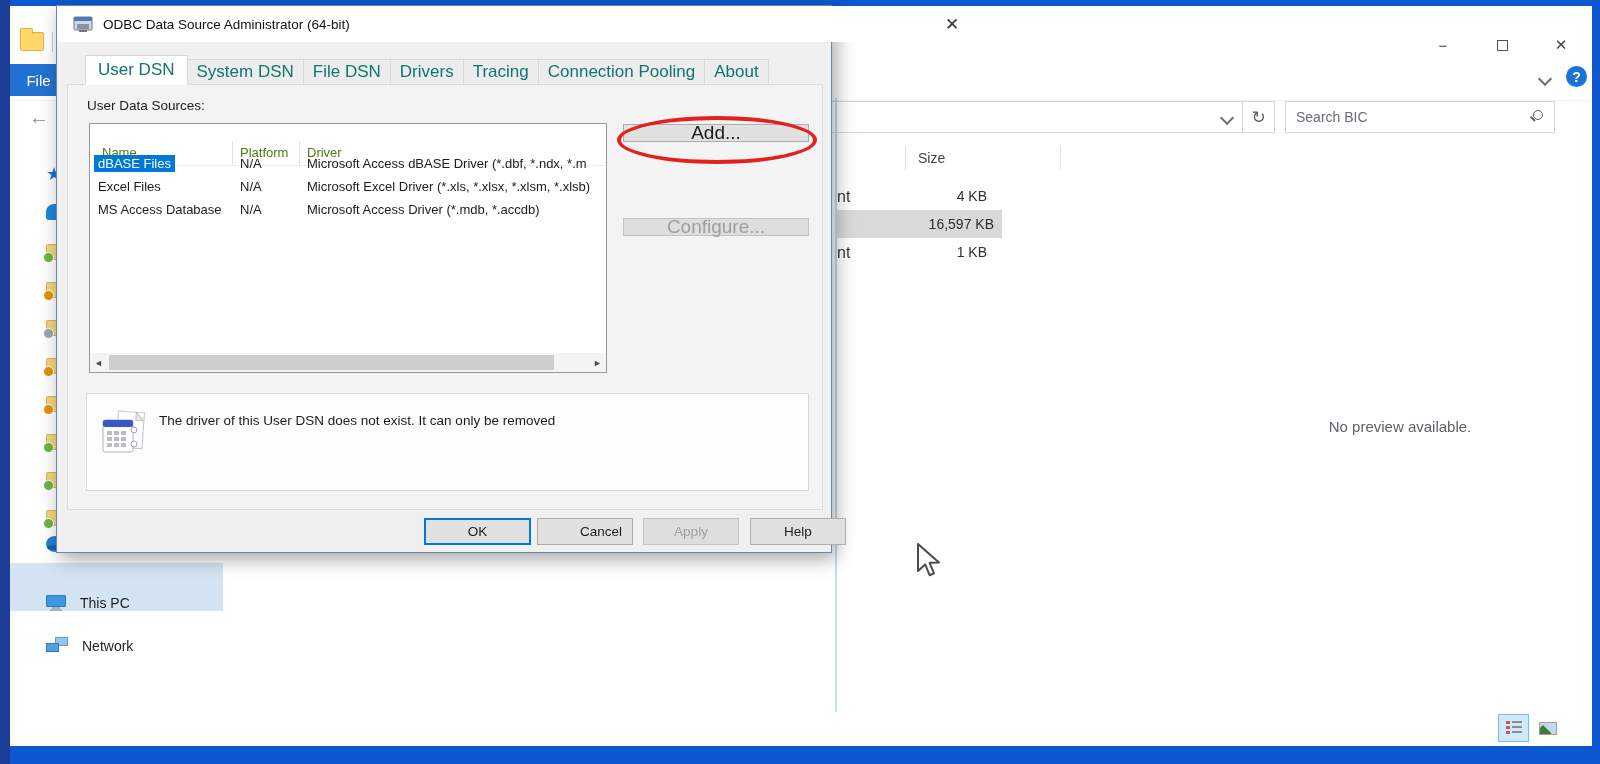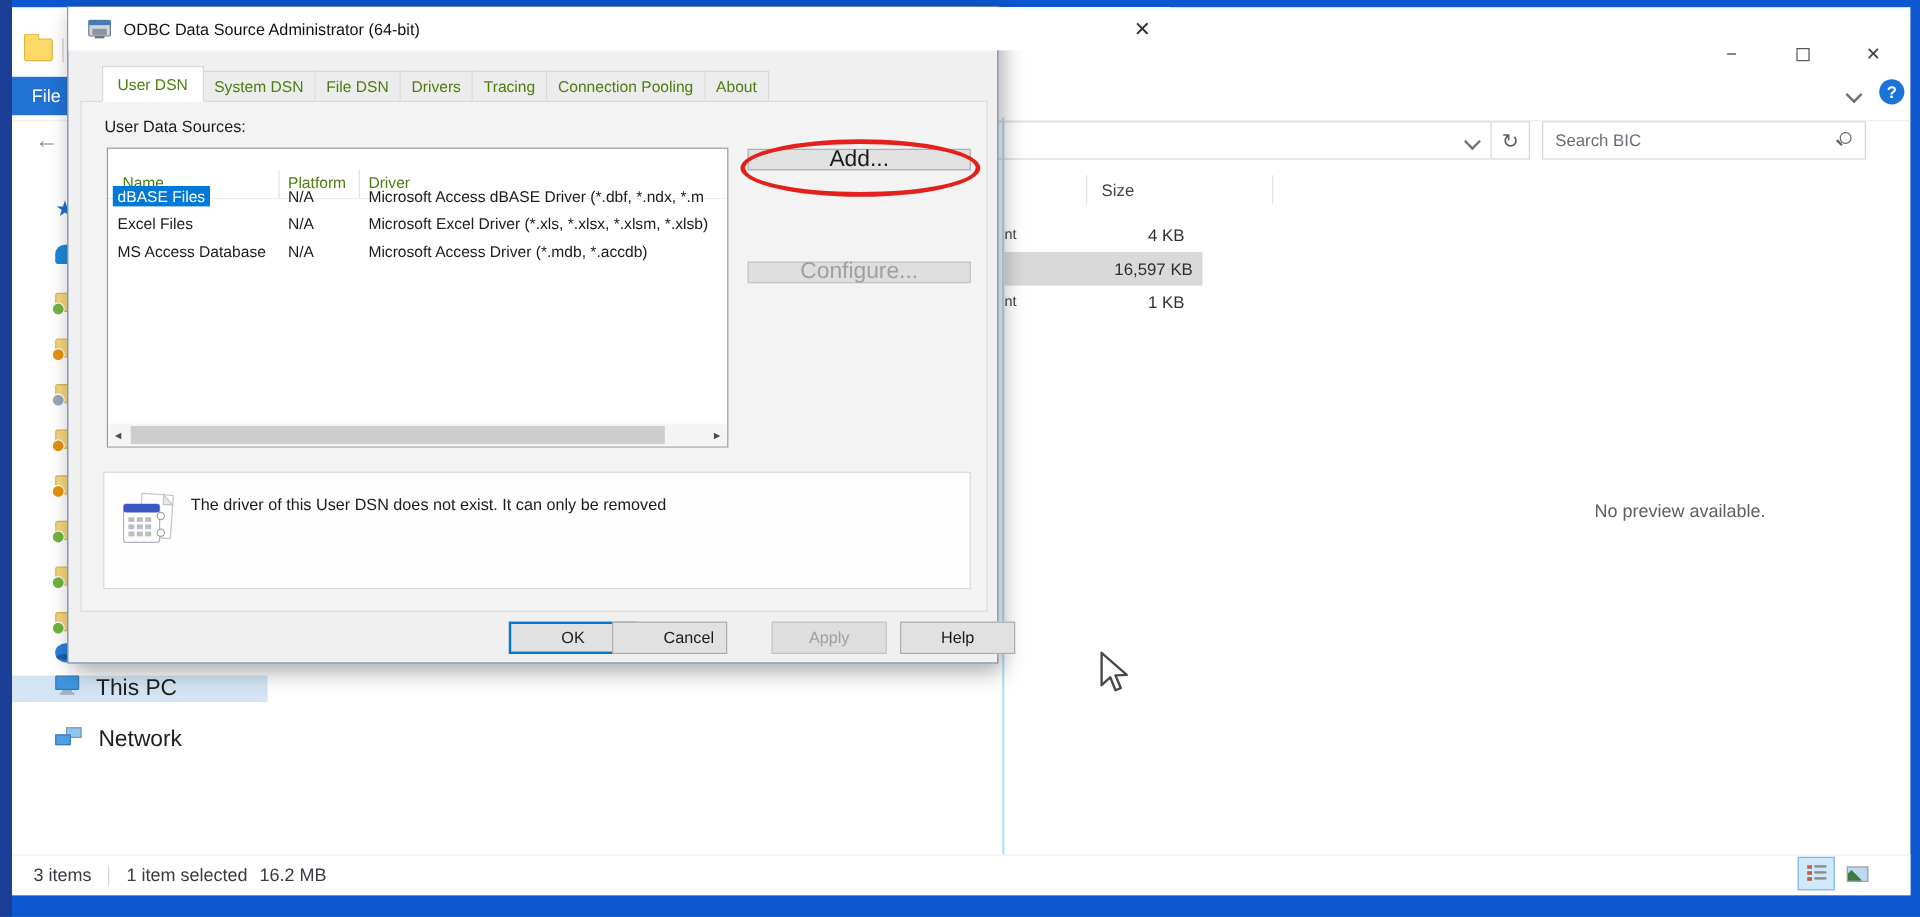--- a/index.html
+++ b/index.html
@@ -35,36 +35,36 @@
   .search-box input { border:none; outline:none; flex:1; font-family:"Liberation Sans",sans-serif; font-size:14px; color:#333; background:transparent; }
   .search-box input::placeholder { color:#6b6b75; }
   .lens { position:relative; width:14px; height:14px; }
   .lens::before { content:""; position:absolute; left:3px; top:0; width:8px; height:8px; border:1.5px solid #61616b; border-radius:50%; }
   .lens::after { content:""; position:absolute; left:0px; top:8px; width:6px; height:1.5px; background:#61616b; transform:rotate(45deg); }
 
   
   .pane-divider { left:825px; top:92px; width:2px; height:614px; background:#bfe0f5; }
   .col-header { color:#444; font-size:14px; }
   .col-sep { width:1px; height:24px; background:#dfe3e6; }
-  .file-row-frag { color:#3b3b3b; font-size:12px; }
+  .file-row-frag { color:#3b3b3b; font-size:16px; }
   .file-size { color:#2e2e2e; font-size:14px; text-align:right; width:150px; }
   .row-selected-bg { left:827px; top:204px; width:165px; height:28px; background:#d9d9d9; }
   .preview-msg { left:1240px; top:412px; width:300px; text-align:center; color:#5f5f68; font-size:15px; }
 
   
   .sidebar-ico { left:36px; width:18px; height:16px; }
   .mini-folder { background:#f3d57c; border:1px solid #d9b44f; border-radius:2px; }
   .badge { position:absolute; left:-4px; bottom:-4px; width:11px; height:11px; border-radius:50%; border:1px solid #fff; }
   .badge.green { background:#6fb441; } .badge.orange { background:#e2920e; } .badge.gray { background:#9aa7b5; }
   .star-ico { color:#1e6fd0; font-size:18px; line-height:16px; }
   .cloud-ico { background:#1e86d8; border-radius:8px 8px 3px 3px; }
   .globe-ico { background:#2a7fd4; border-radius:50%; }
   .globe-ico::after { content:""; position:absolute; left:1px; top:9px; width:16px; height:5px; background:#1b5fa8; border-radius:50%; }
 
-  .nav-row { left:0px; width:213px; height:22px; display:flex; align-items:flex-start; gap:14px; padding-left:36px; font-size:19px; color:#1f1f1f; }
+  .nav-row { left:0px; width:213px; height:48px; display:flex; align-items:flex-end; gap:14px; padding-left:36px; font-size:14px; color:#1f1f1f; }
   .nav-selected { background:#d4e4f4; }
   .monitor-ico { position:relative; width:20px; height:16px; }
   .monitor-ico .scr { position:absolute; left:0; top:0; width:20px; height:12px; background:#3d96e0; border:1.5px solid #3a79b0; border-radius:1px; }
   .monitor-ico .std { position:absolute; left:6px; top:12px; width:8px; height:3px; background:#9ab2c4; }
   .monitor-ico .bse { position:absolute; left:4px; top:14px; width:12px; height:2px; background:#9ab2c4; }
   .network-ico { position:relative; width:22px; height:17px; }
   .network-ico .pc1 { position:absolute; left:0; top:6px; width:13px; height:9px; background:#4da0e4; border:1px solid #3a79b0; }
   .network-ico .pc2 { position:absolute; left:9px; top:0; width:13px; height:9px; background:#8fc6ee; border:1px solid #6b9cc4; }
 
   
@@ -79,21 +79,21 @@
   .thumb-glyph::after { content:""; position:absolute; left:-2px; bottom:-3px; width:12px; height:9px; background:#3f7a3a; transform:rotate(45deg); }
 
   
   #dialog { left:56px; top:5px; width:776px; height:548px; background:#f0f0f0; border:1px solid #6b86ad; box-shadow:4px 6px 18px rgba(0,0,0,.35); }
   .dlg-titlebar { left:0; top:0; width:918px; height:36px; background:#fff; display:flex; align-items:center; padding-left:16px; gap:10px; }
   .dlg-title { font-size:13.5px; color:#111; }
   .dlg-close { position:absolute; right:8px; top:4px; width:30px; height:28px; display:flex; align-items:center; justify-content:center; color:#333; font-size:17px; }
   .odbc-ico { width:20px; height:17px; }
 
   .tabs { left:28px; top:49px; display:flex; align-items:flex-end; }
-  .tab { height:26px; padding:0 9px; font-size:13px; color:#4d7c0f; background:#ececec; border:1px solid #d9d9d9; border-left:none; display:flex; align-items:center; }
+  .tab { height:26px; padding:0 9px; font-size:17px; color:#0f766e; background:#ececec; border:1px solid #d9d9d9; border-left:none; display:flex; align-items:center; }
   .tab:first-child { border-left:1px solid #d9d9d9; }
   .tab.active { height:30px; background:#fff; border-bottom:1px solid #fff; position:relative; z-index:2; padding:0 12px; }
   .tab-page { left:10px; top:78px; width:756px; height:426px; background:#f3f3f3; border:1px solid #dcdcdc; }
 
   .uds-label { left:30px; top:92px; font-size:13.5px; color:#1b1b1b; }
 
   .listbox { left:32px; top:117px; width:518px; height:250px; background:#fff; border:1px solid #919ba5; overflow:hidden; }
   .lb-header { position:absolute; left:0; top:16px; width:100%; height:26px; border-bottom:1px solid #ededed; font-size:13px; color:#4d7c0f; }
   .lb-header .h { position:absolute; top:5px; }
   .lb-sep { position:absolute; top:1px; }
@@ -203,26 +203,20 @@
       <span>This PC</span>
     </div>
     <div class="abs nav-row" style="top:600px;">
       <span class="network-ico">
           <span class="pc2"></span>
           <span class="pc1"></span>
         </span>
       <span>Network</span>
     </div>
 
-    <div class="abs statusbar">
-      <span style="margin-left:18px;">3 items</span>
-      <span class="status-div"></span>
-      <span>1 item selected</span>
-      <span style="margin-left:10px;">16.2 MB</span>
-    </div>
     <div class="abs view-btn sel" style="left:1488px;">
       <span class="details-glyph">
         <i style="top:0;"></i>
           <i style="top:5px;"></i>
           <i style="top:10px;"></i>
         <b style="top:0;"></b>
           <b style="top:5px;"></b>
           <b style="top:10px;"></b>
       </span>
     </div>
@@ -311,21 +305,21 @@
             <rect x="13" y="35" width="5" height="4"></rect>
             <rect x="20" y="35" width="5" height="4"></rect>
         </g>
         <circle cx="33" cy="22" r="3" fill="#fff" stroke="#9aa4b4"></circle>
         <circle cx="33" cy="36" r="3" fill="#fff" stroke="#9aa4b4"></circle>
       </svg>
       <span class="info-text">The driver of this User DSN does not exist. It can only be removed</span>
     </div>
 
     <div class="abs foot-btn default" style="left:348px; top:512px;">OK</div>
-    <div class="abs foot-btn" style="left:434px; top:512px;padding-left:32px;">Cancel</div>
+    <div class="abs foot-btn" style="left:461px; top:512px;padding-left:32px;">Cancel</div>
     <div class="abs foot-btn disabled" style="left:567px; top:512px;">Apply</div>
     <div class="abs foot-btn" style="left:674px; top:512px;">Help</div>
   </div>
 
   <svg id="cursor" class="abs" width="26" height="36" viewBox="0 0 13 18">
     <path d="M1 1 L1 14.5 L4.6 11.2 L6.8 16.6 L9.0 15.7 L6.8 10.4 L11.5 10.2 Z" fill="#fdfdfd" stroke="#4a4a4a" stroke-width="1" stroke-linejoin="round"></path>
   </svg>
 
 </div>
 

